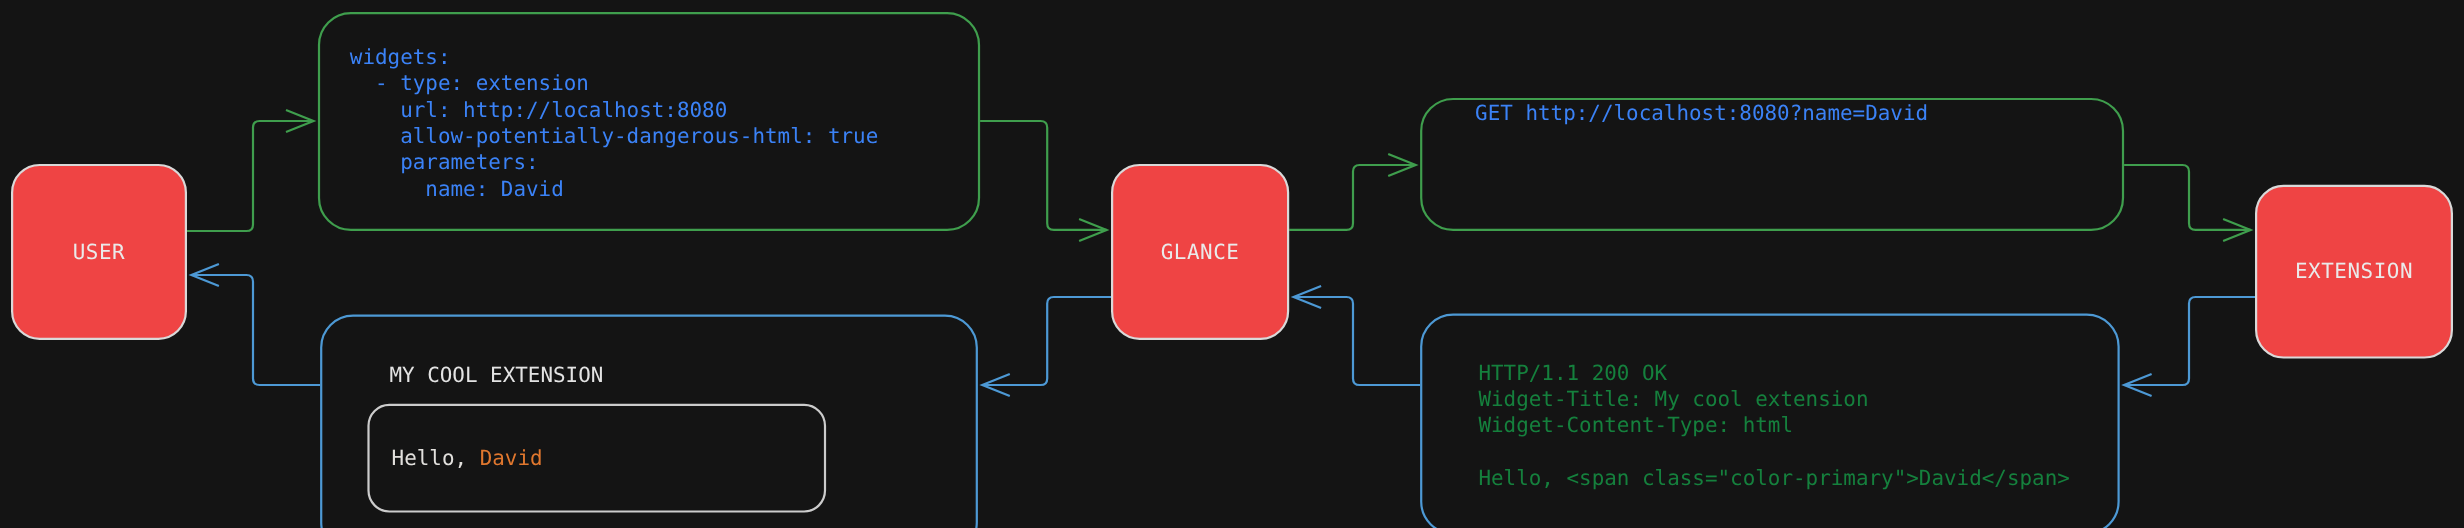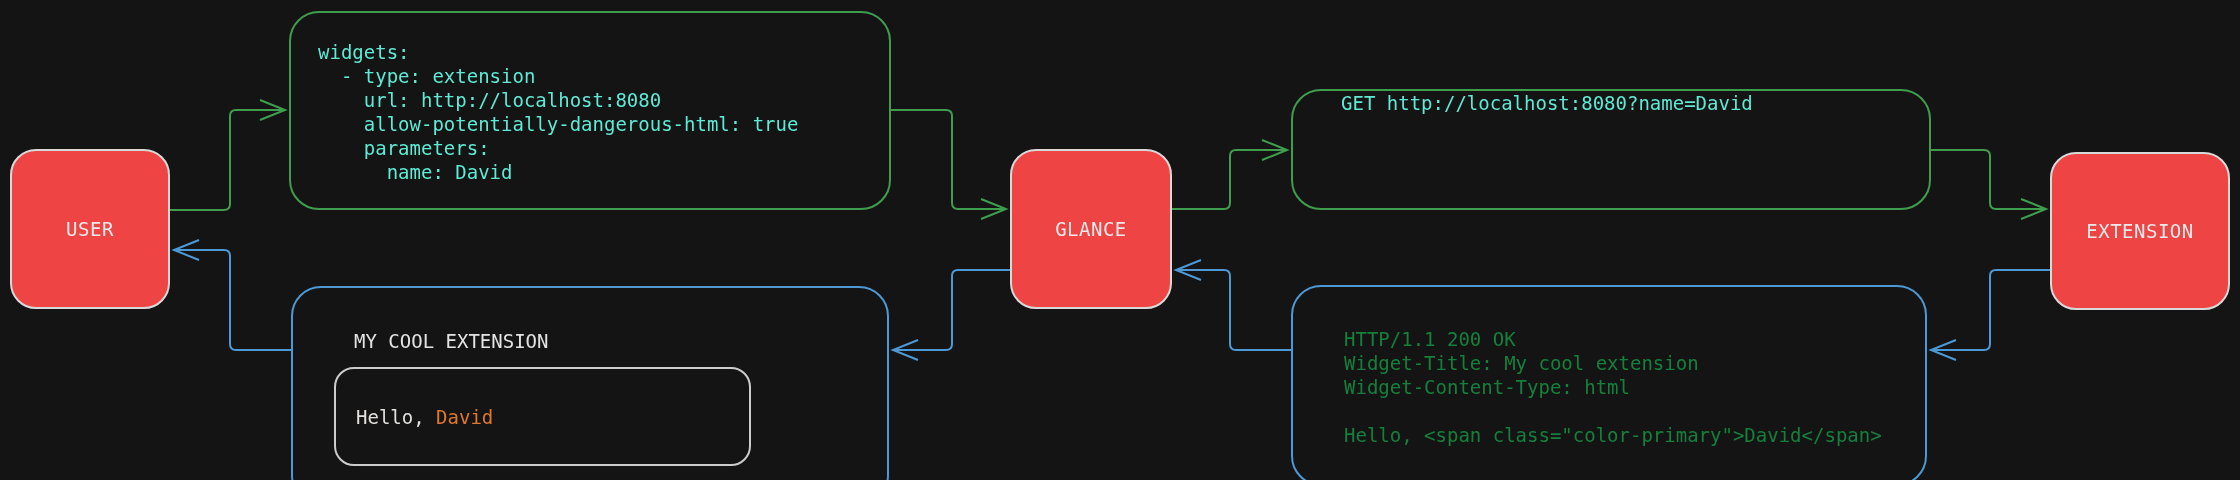--- a/index.html
+++ b/index.html
@@ -53,21 +53,21 @@
   }
   .msg-box.green { border: 2px solid #3f9e4d; }
   .msg-box.blue  { border: 2px solid #4d99d5; margin-top: 36px; }
 
   .code-line {
     white-space: pre;
     font-size: 19px;
     line-height: 24px;
     height: 24px;
   }
-  .green-text { color: #5eead4; }
+  .green-text { color: #3b82f6; }
   .blue-text  { color: #15803d; }
 
   .config-content  { padding: 27px 0 0 27px; }
   .request-content {
     height: 100%;
     display: flex;
     align-items: flex-start;
     padding-left: 48px;
     box-sizing: border-box;
   }
@@ -129,21 +129,21 @@
   </svg>
 
   <div class="node" style="left:10px; top:149px; width:160px; height:160px;">
     <span class="node-label">USER</span>
   </div>
 
   <div class="node" style="left:1010px; top:149px; width:162px; height:160px;">
     <span class="node-label">GLANCE</span>
   </div>
 
-  <div class="node" style="left:2050px; top:152px; width:180px; height:158px;">
+  <div class="node" style="left:2050px; top:168px; width:180px; height:158px;">
     <span class="node-label">EXTENSION</span>
   </div>
 
   <div class="msg-box green" style="left:289px; top:11px; width:602px; height:199px;">
     <div class="config-content">
       <div class="code-line green-text">widgets:</div>
       <div class="code-line green-text">  - type: extension</div>
       <div class="code-line green-text">    url: http://localhost:8080</div>
       <div class="code-line green-text">    allow-potentially-dangerous-html: true</div>
       <div class="code-line green-text">    parameters:</div>

